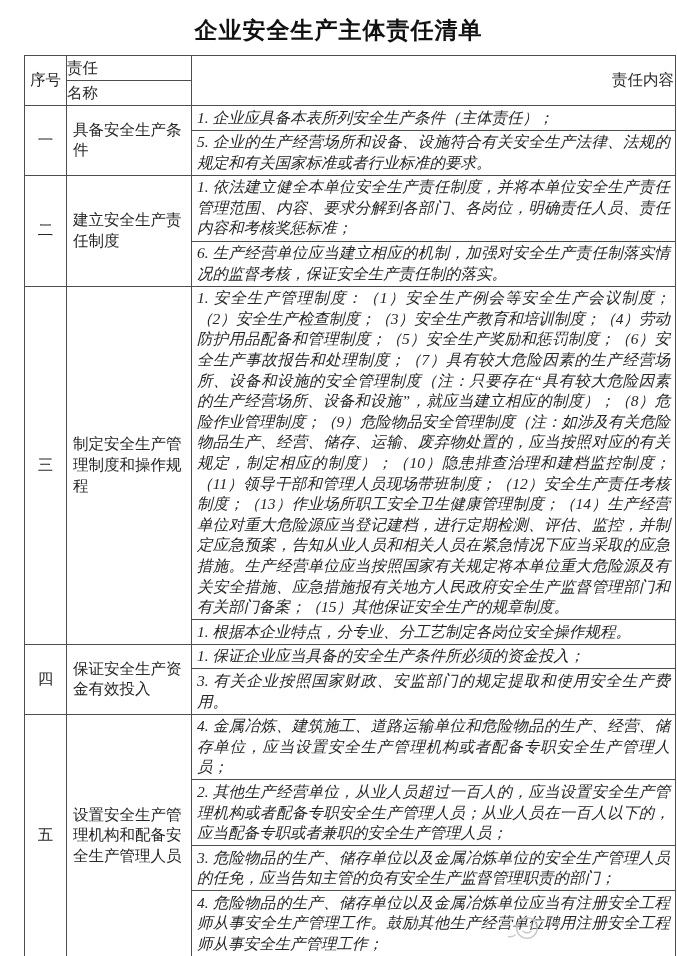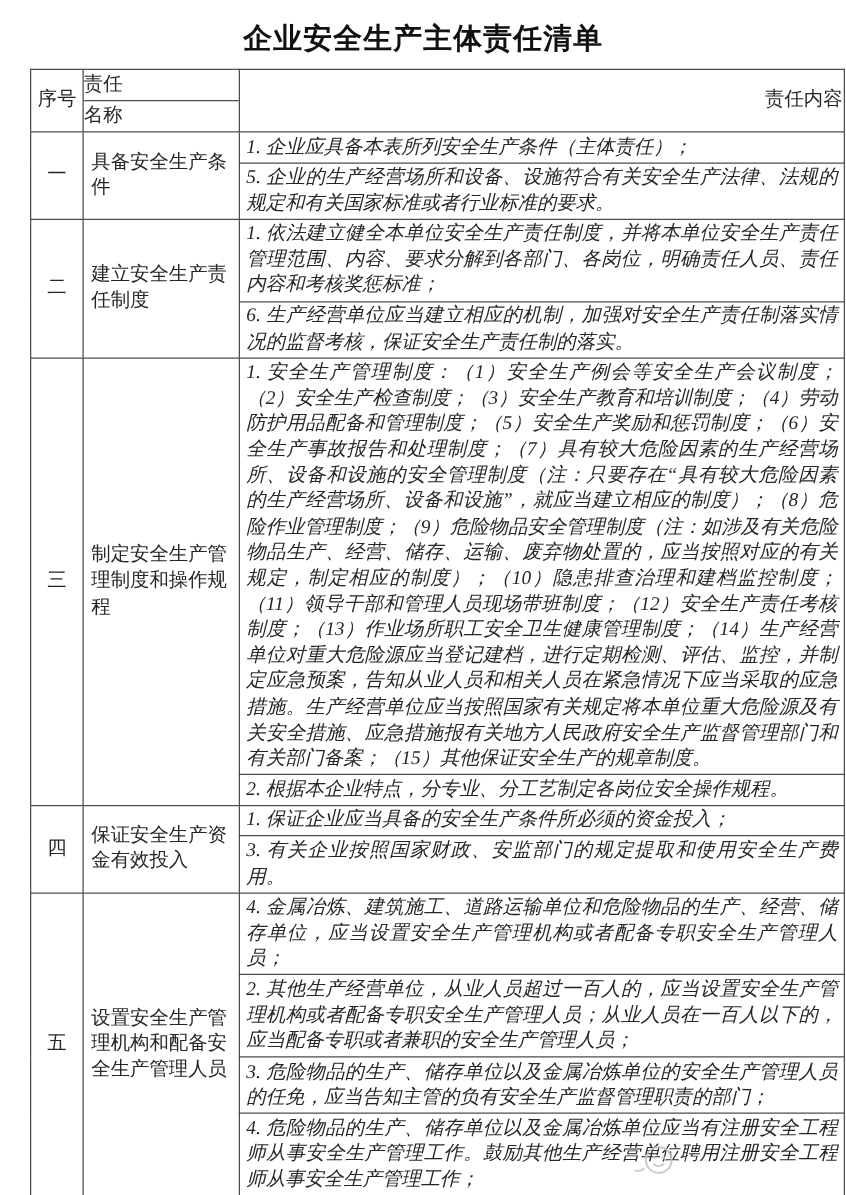--- a/index.html
+++ b/index.html
@@ -121,21 +121,21 @@
       <tr>
         <td class="c-content">6. 生产经营单位应当建立相应的机制，加强对安全生产责任制落实情况的监督考核，保证安全生产责任制的落实。</td>
       </tr>
 
       <tr>
         <td class="c-num" rowspan="2">三</td>
         <td class="c-name" rowspan="2">制定安全生产管理制度和操作规程</td>
         <td class="c-content">1. 安全生产管理制度：（1）安全生产例会等安全生产会议制度；（2）安全生产检查制度；（3）安全生产教育和培训制度；（4）劳动防护用品配备和管理制度；（5）安全生产奖励和惩罚制度；（6）安全生产事故报告和处理制度；（7）具有较大危险因素的生产经营场所、设备和设施的安全管理制度（注：只要存在“具有较大危险因素的生产经营场所、设备和设施”，就应当建立相应的制度）；（8）危险作业管理制度；（9）危险物品安全管理制度（注：如涉及有关危险物品生产、经营、储存、运输、废弃物处置的，应当按照对应的有关规定，制定相应的制度）；（10）隐患排查治理和建档监控制度；（11）领导干部和管理人员现场带班制度；（12）安全生产责任考核制度；（13）作业场所职工安全卫生健康管理制度；（14）生产经营单位对重大危险源应当登记建档，进行定期检测、评估、监控，并制定应急预案，告知从业人员和相关人员在紧急情况下应当采取的应急措施。生产经营单位应当按照国家有关规定将本单位重大危险源及有关安全措施、应急措施报有关地方人民政府安全生产监督管理部门和有关部门备案；（15）其他保证安全生产的规章制度。</td>
       </tr>
       <tr>
-        <td class="c-content">2. 根据本企业特点，分专业、分工艺制定各岗位安全操作规程。</td>
+        <td class="c-content">1. 根据本企业特点，分专业、分工艺制定各岗位安全操作规程。</td>
       </tr>
 
       <tr>
         <td class="c-num" rowspan="2">四</td>
         <td class="c-name" rowspan="2">保证安全生产资金有效投入</td>
         <td class="c-content">1. 保证企业应当具备的安全生产条件所必须的资金投入；</td>
       </tr>
       <tr>
         <td class="c-content">3. 有关企业按照国家财政、安监部门的规定提取和使用安全生产费用。</td>
       </tr>

